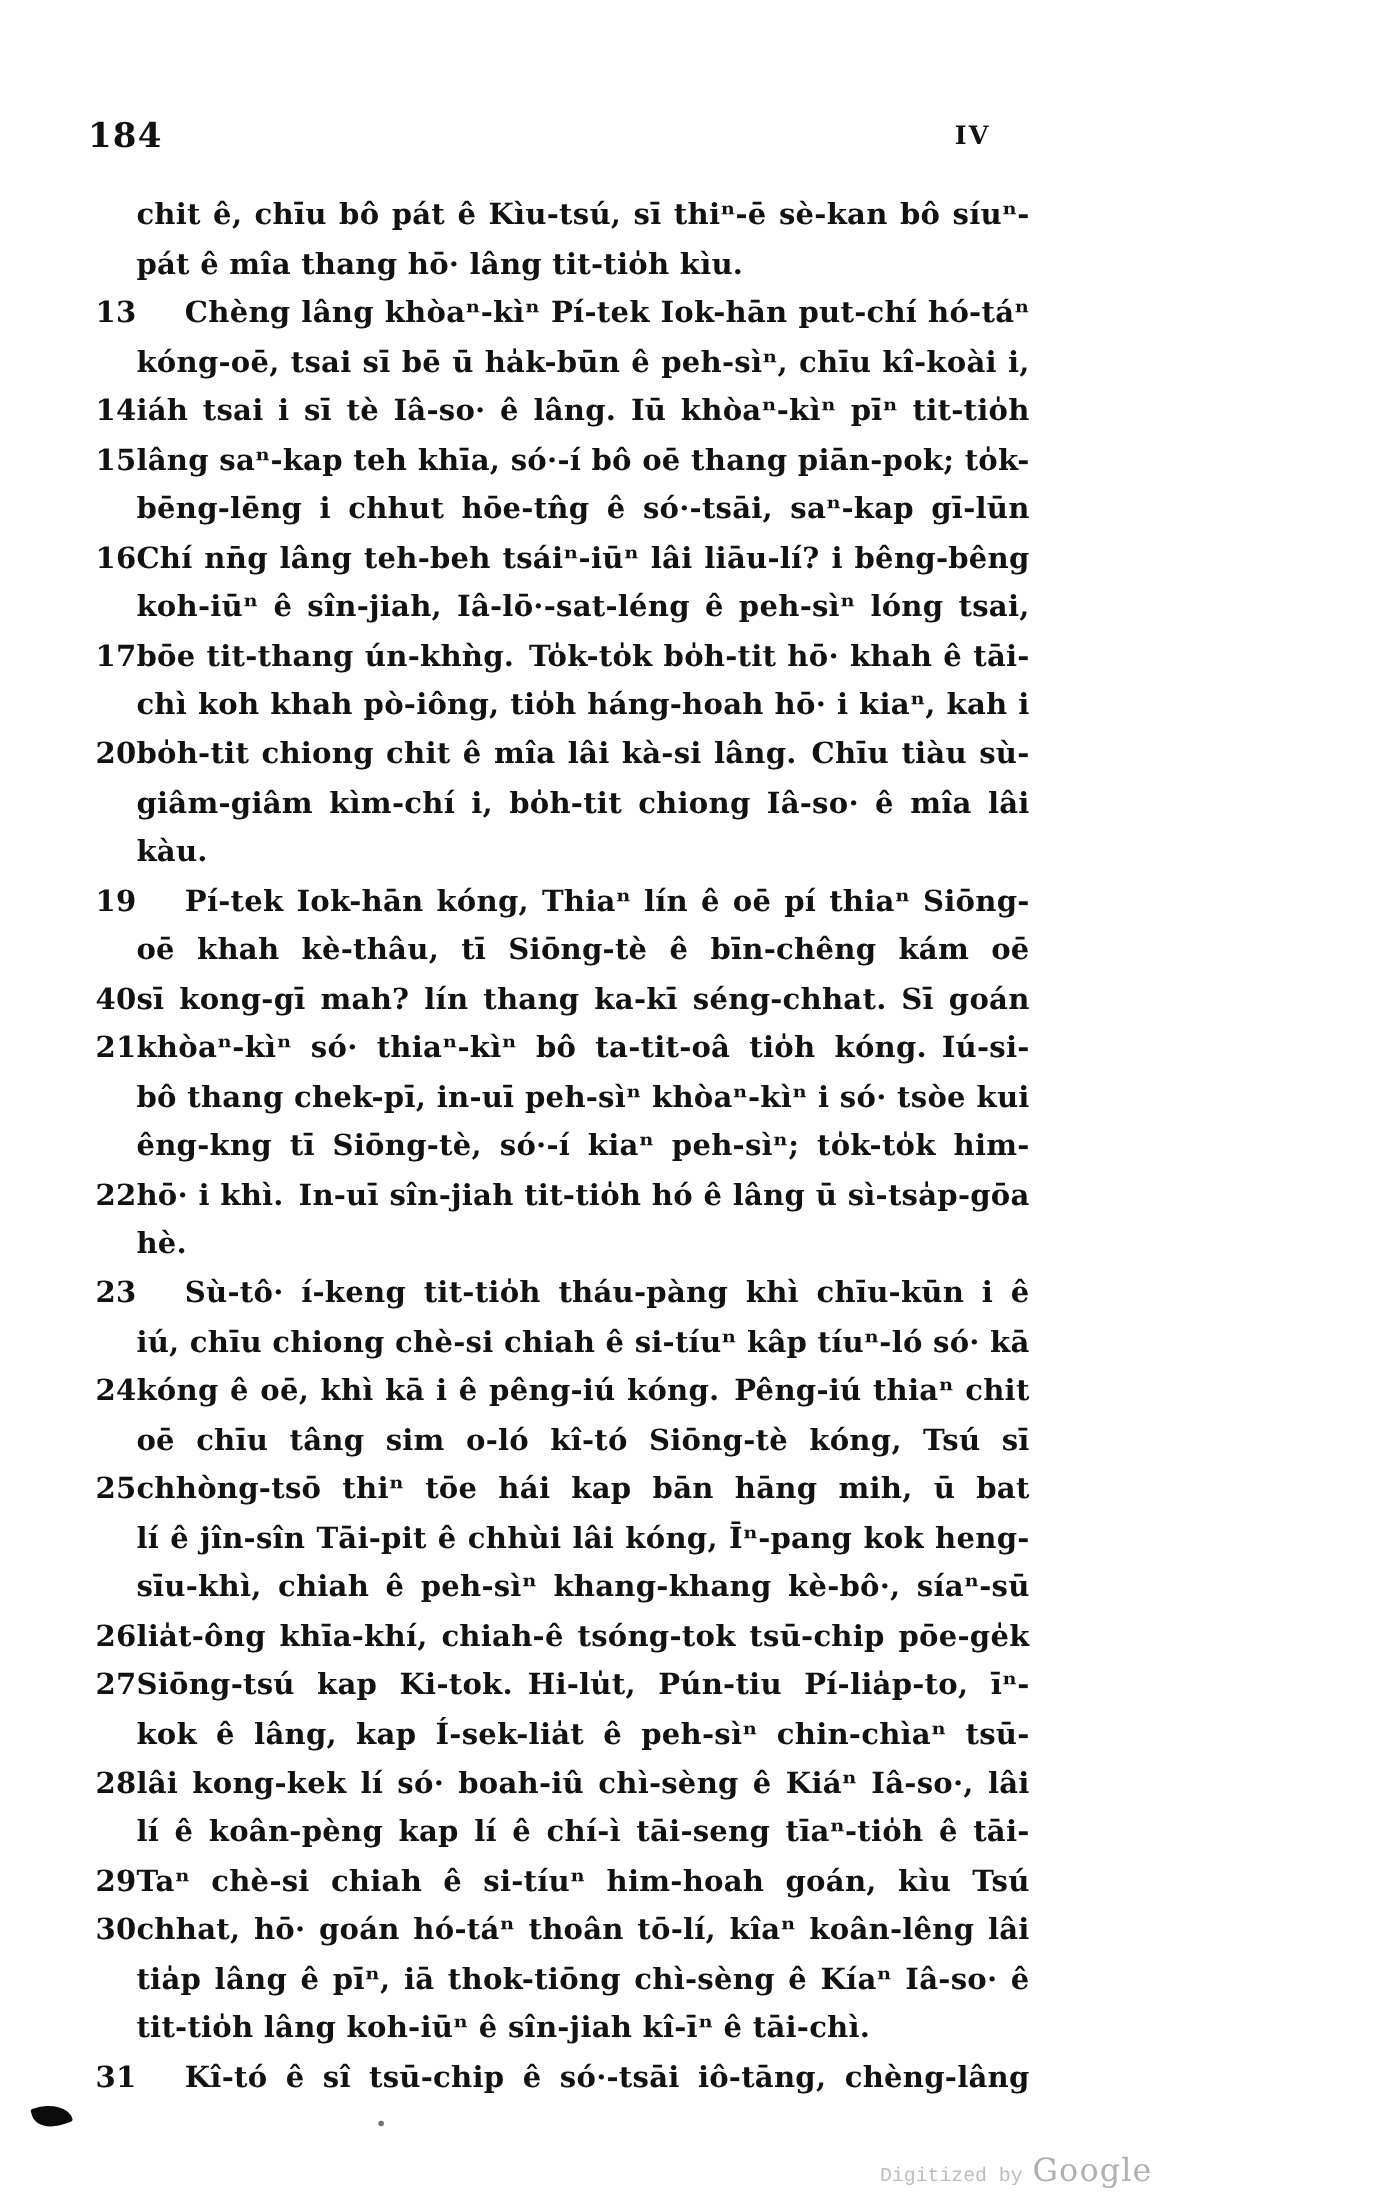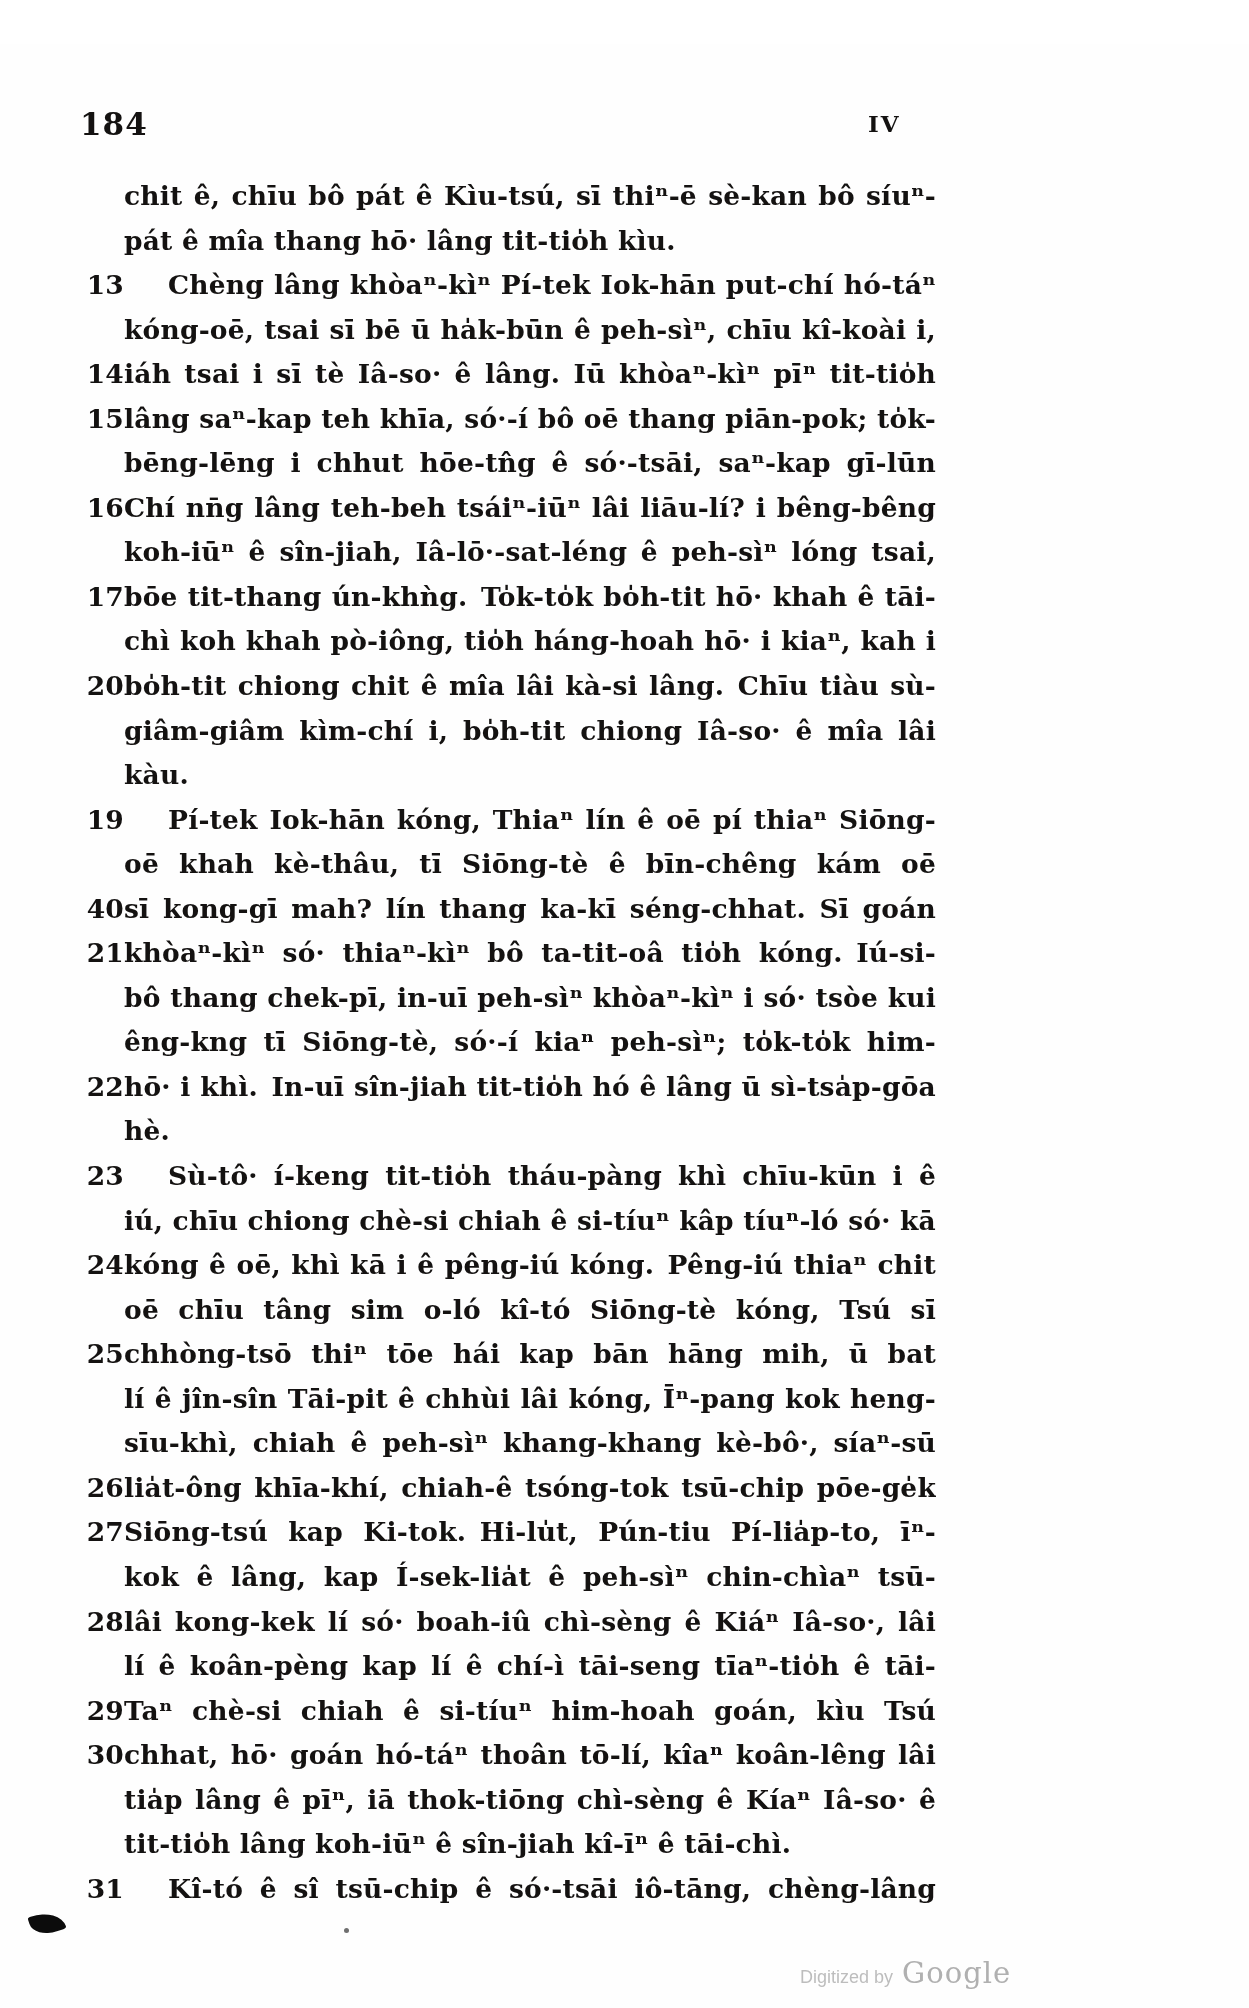--- a/index.html
+++ b/index.html
@@ -45,21 +45,21 @@
   }
   .line.short .vtext{text-align-last:left;-moz-text-align-last:left;}
   .line.para .vtext{padding-left:44px;}
   
   .footer{
     position:absolute;left:800px;top:1912px;
     display:flex;align-items:baseline;gap:9px;
     color:#b4b4b4;
   }
   .digitized-label{
-    font-family:Liberation Sans, sans-serif;
+    font-family:Liberation Mono, monospace;
     font-size:18px;color:#bdbdbd;
   }
   .google-logo{
     font-family:"DejaVu Serif","Liberation Serif",serif;
     font-size:29px;font-weight:400;color:#b0b0b0;letter-spacing:1px;
   }
   
   .ink-blot{
     position:absolute;left:30px;top:1868px;width:34px;height:22px;
     background:#0c0c0c;

